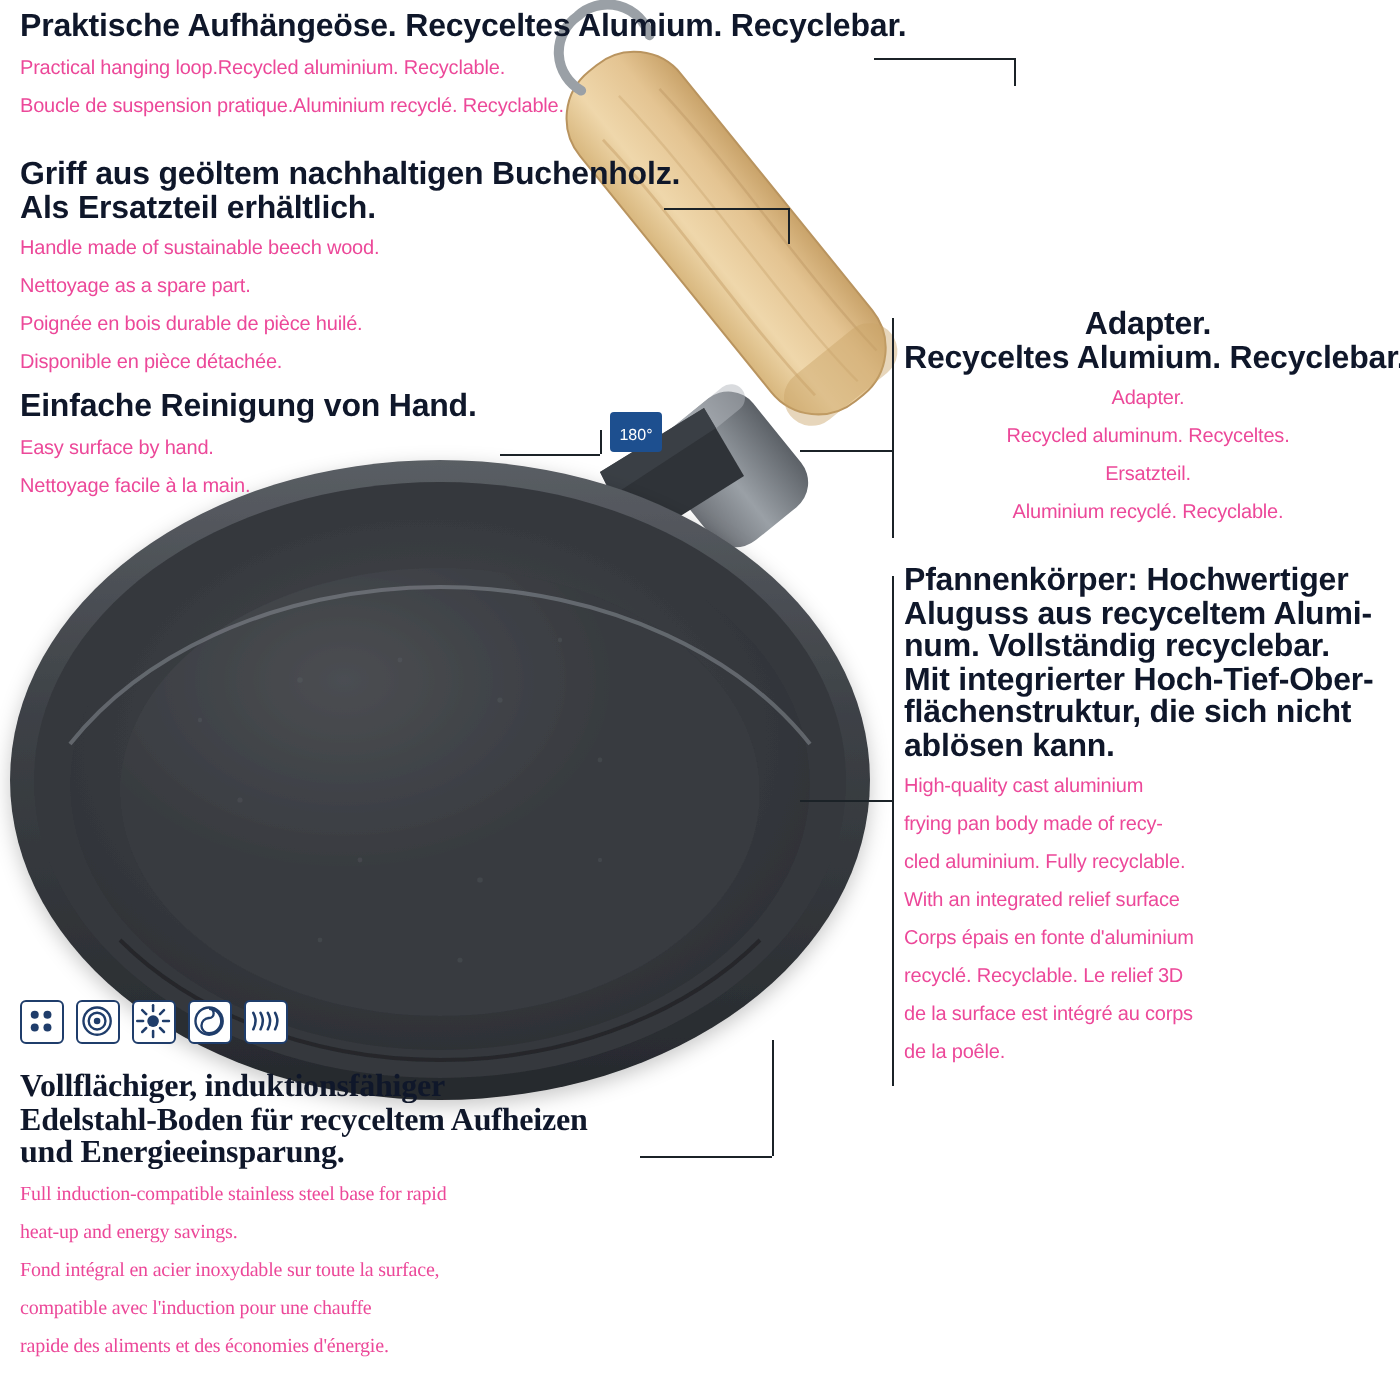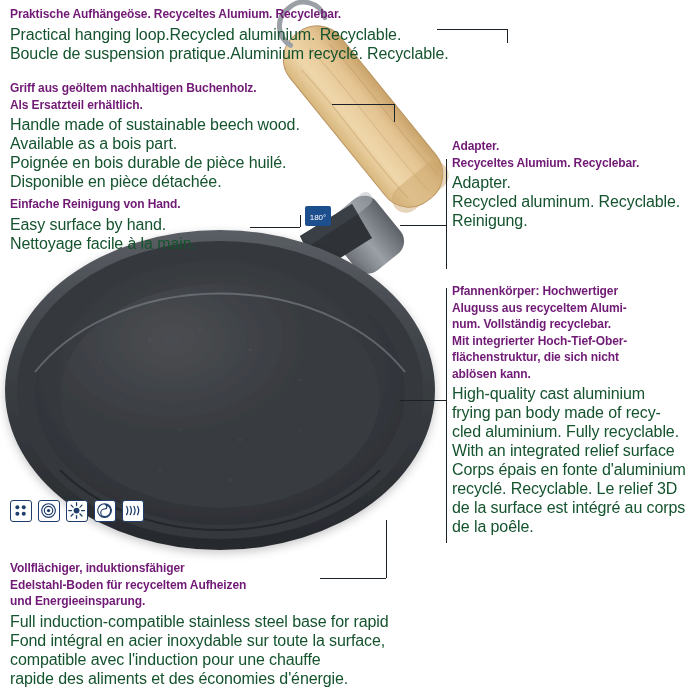--- a/index.html
+++ b/index.html
@@ -20,28 +20,28 @@
     inset: 0;
   }
 
   
   .block {
     position: absolute;
     box-sizing: border-box;
   }
   .hd {
     font-weight: bold;
-    color: #701a75;
-    font-size: 12px;
+    color: #0f172a;
+    font-size: 16px;
     line-height: 16.5px;
     letter-spacing: -0.1px;
   }
   .bd {
-    color: #14532d;
-    font-size: 16px;
+    color: #ec4899;
+    font-size: 10px;
     line-height: 19px;
     letter-spacing: -0.1px;
   }
   .bd .ln { display: block; white-space: pre; }
   .hd .ln { display: block; white-space: pre; }
   .gap { height: 2px; }
 
   
   .line {
     position: absolute;
@@ -192,47 +192,48 @@
   </div>
 
   <div class="block" style="left:10px; top:80px; width:350px;">
     <div class="hd">
       <span class="ln">Griff aus geöltem nachhaltigen Buchenholz.</span>
       <span class="ln">Als Ersatzteil erhältlich.</span>
     </div>
     <div class="gap"></div>
     <div class="bd">
       <span class="ln">Handle made of sustainable beech wood.</span>
-      <span class="ln">Available as a bois part.</span>
+      <span class="ln">Nettoyage as a spare part.</span>
       <span class="ln">Poignée en bois durable de pièce huilé.</span>
       <span class="ln">Disponible en pièce détachée.</span>
     </div>
   </div>
 
   <div class="block" style="left:10px; top:196px; width:290px;">
     <div class="hd">
       <span class="ln">Einfache Reinigung von Hand.</span>
     </div>
     <div class="gap"></div>
     <div class="bd">
       <span class="ln">Easy surface by hand.</span>
       <span class="ln">Nettoyage facile à la main.</span>
     </div>
   </div>
 
-  <div class="block" style="left:452px; top:138px; width:244px;">
+  <div class="block" style="left:452px; top:155px; width:244px;text-align:center;">
     <div class="hd">
       <span class="ln">Adapter.</span>
       <span class="ln">Recyceltes Alumium. Recyclebar.</span>
     </div>
     <div class="gap"></div>
     <div class="bd">
       <span class="ln">Adapter.</span>
-      <span class="ln">Recycled aluminum. Recyclable.</span>
-      <span class="ln">Reinigung.</span>
+      <span class="ln">Recycled aluminum. Recyceltes.</span>
+      <span class="ln">Ersatzteil.</span>
+      <span class="ln">Aluminium recyclé. Recyclable.</span>
     </div>
   </div>
 
   <div class="block" style="left:452px; top:283px; width:244px;">
     <div class="hd">
       <span class="ln">Pfannenkörper: Hochwertiger</span>
       <span class="ln">Aluguss aus recyceltem Alumi-</span>
       <span class="ln">num. Vollständig recyclebar.</span>
       <span class="ln">Mit integrierter Hoch-Tief-Ober-</span>
       <span class="ln">flächenstruktur, die sich nicht</span>
@@ -293,28 +294,29 @@
         <g fill="none" stroke="#1f3d6b" stroke-width="1.4" stroke-linecap="round">
           <path d="M4 6 q2.5 4.5 0 9"></path>
             <path d="M8 6 q2.5 4.5 0 9"></path>
           <path d="M12 6 q2.5 4.5 0 9"></path>
             <path d="M16 6 q2.5 4.5 0 9"></path>
         </g>
       </svg>
     </div>
   </div>
 
-  <div class="block" style="left:10px; top:560px; width:400px;">
+  <div class="block" style="left:10px; top:536px; width:400px;font-family:Liberation Serif, serif;">
     <div class="hd">
       <span class="ln">Vollflächiger, induktionsfähiger</span>
       <span class="ln">Edelstahl-Boden für recyceltem Aufheizen</span>
       <span class="ln">und Energieeinsparung.</span>
     </div>
     <div class="gap"></div>
     <div class="bd">
       <span class="ln">Full induction-compatible stainless steel base for rapid</span>
+      <span class="ln">heat-up and energy savings.</span>
       <span class="ln">Fond intégral en acier inoxydable sur toute la surface,</span>
       <span class="ln">compatible avec l'induction pour une chauffe</span>
       <span class="ln">rapide des aliments et des économies d'énergie.</span>
     </div>
   </div>
 
 </div>
 
 </body></html>

